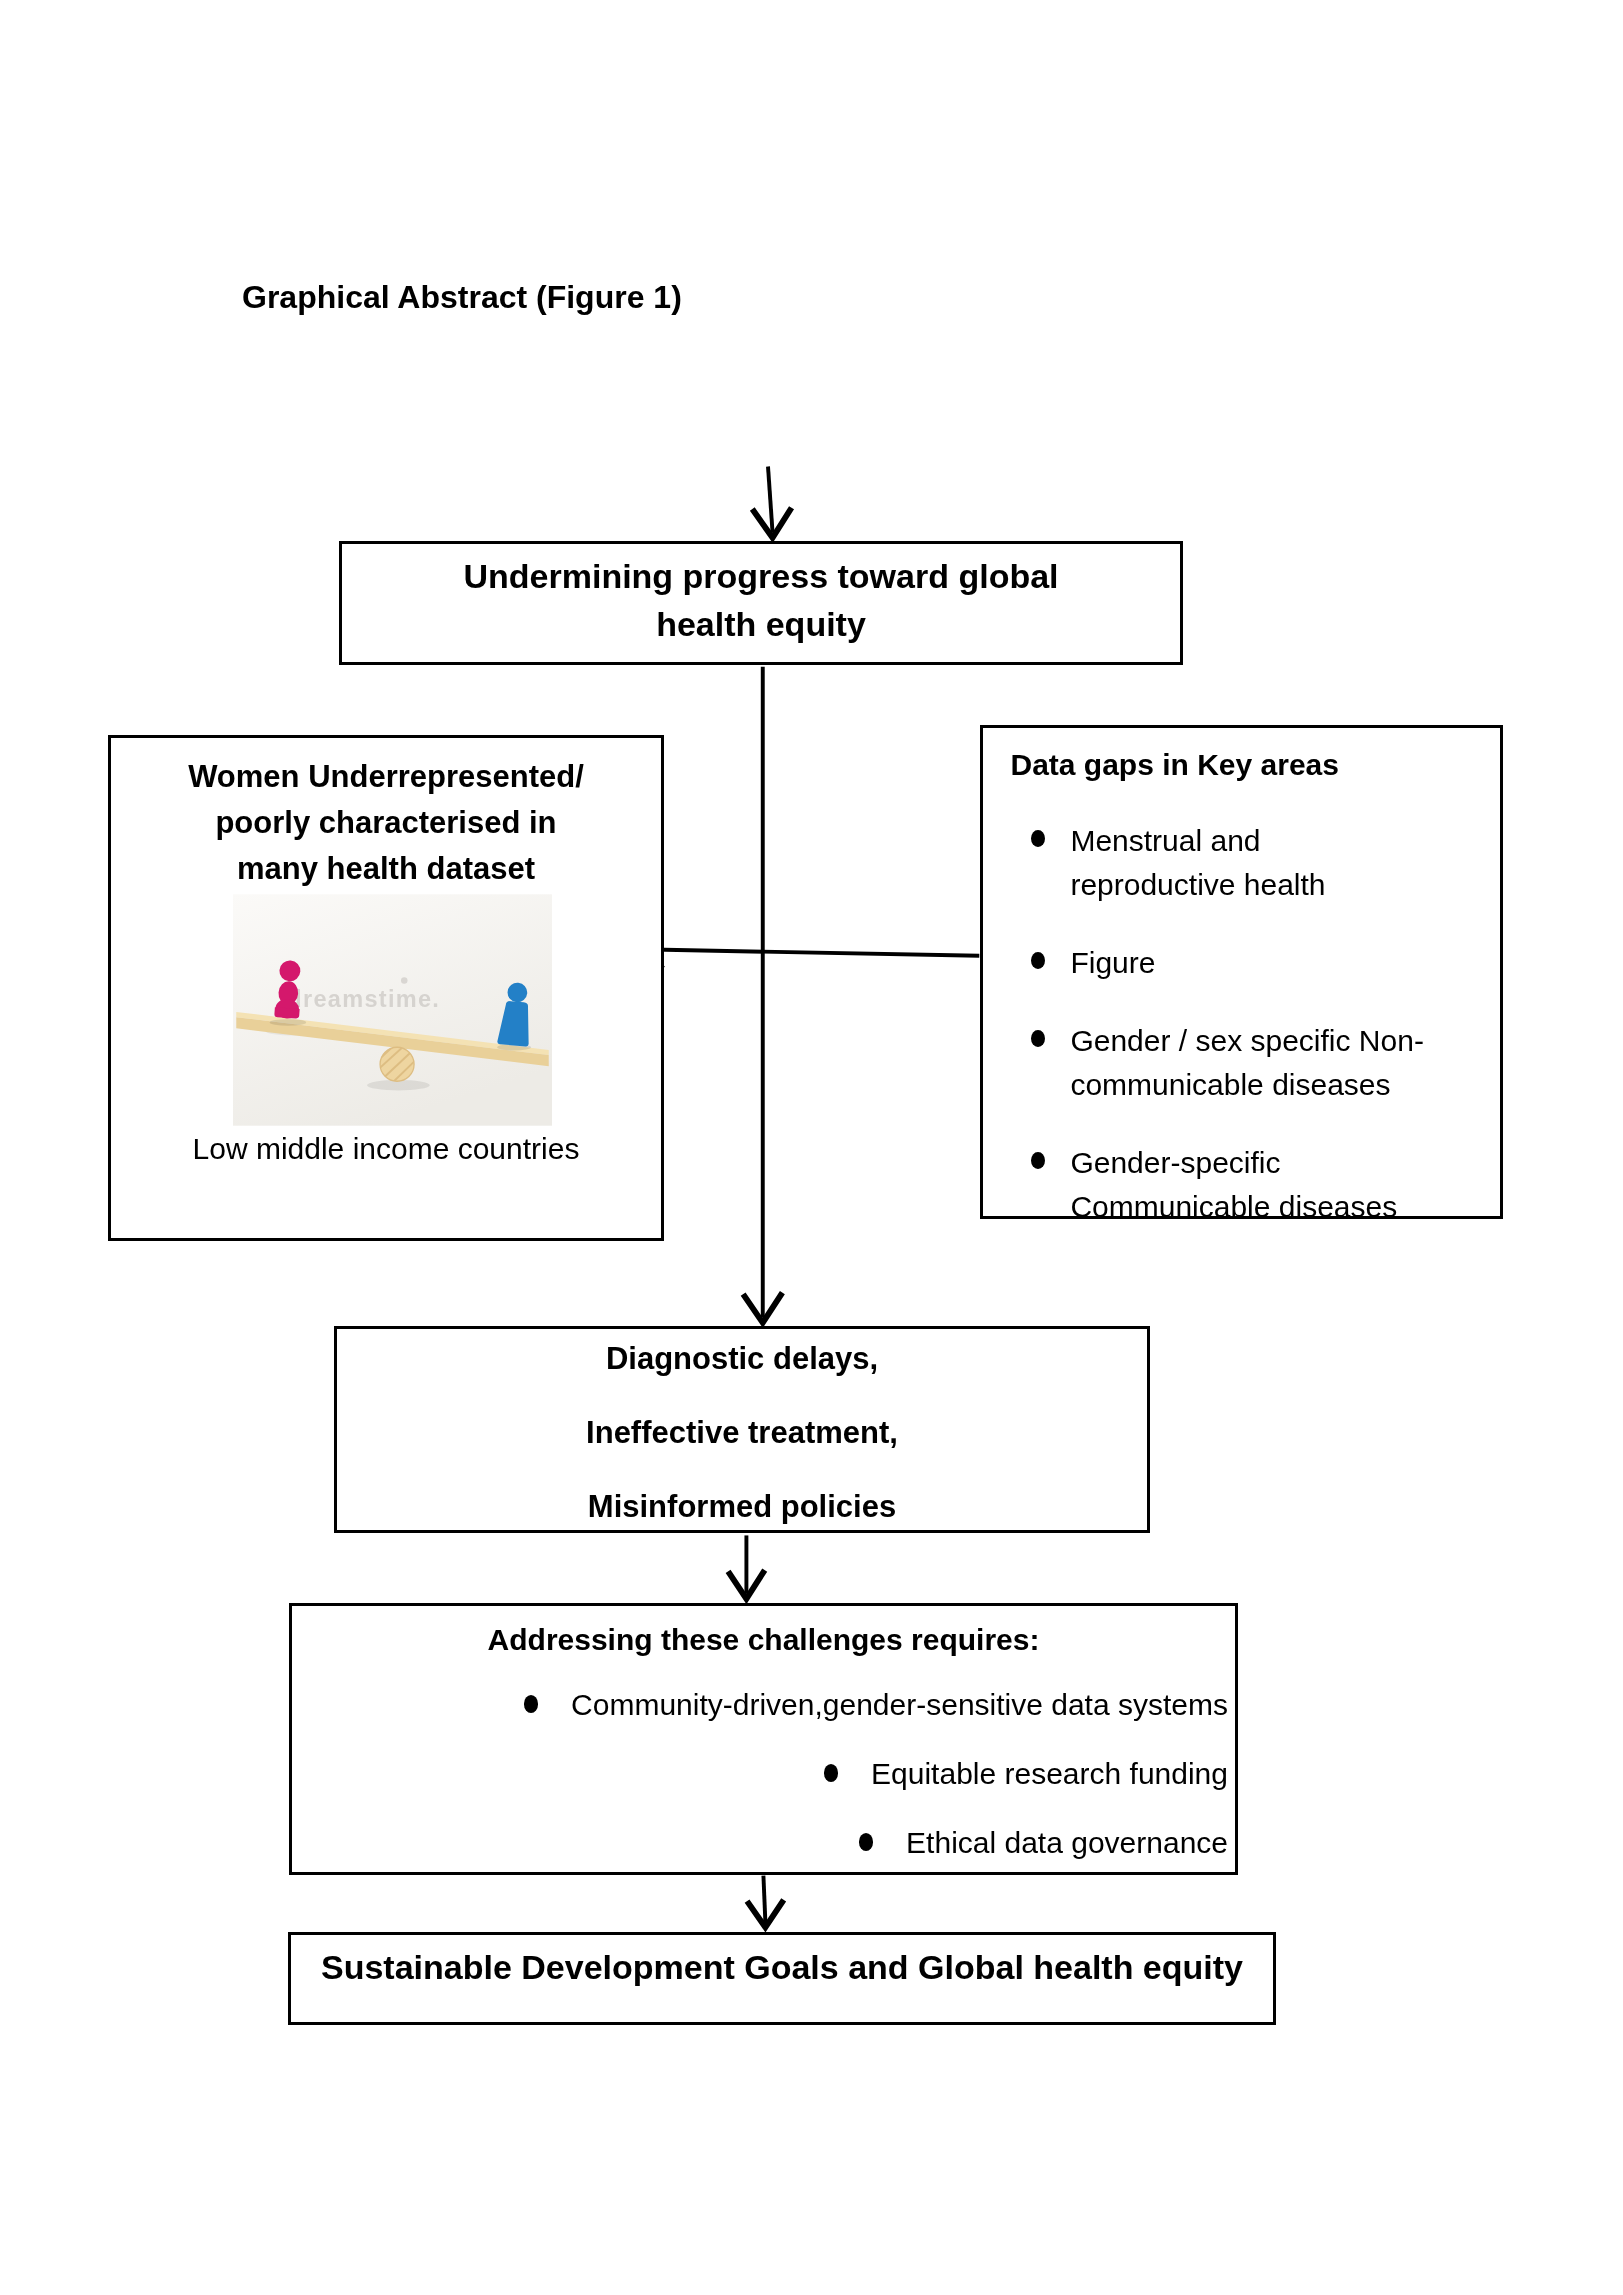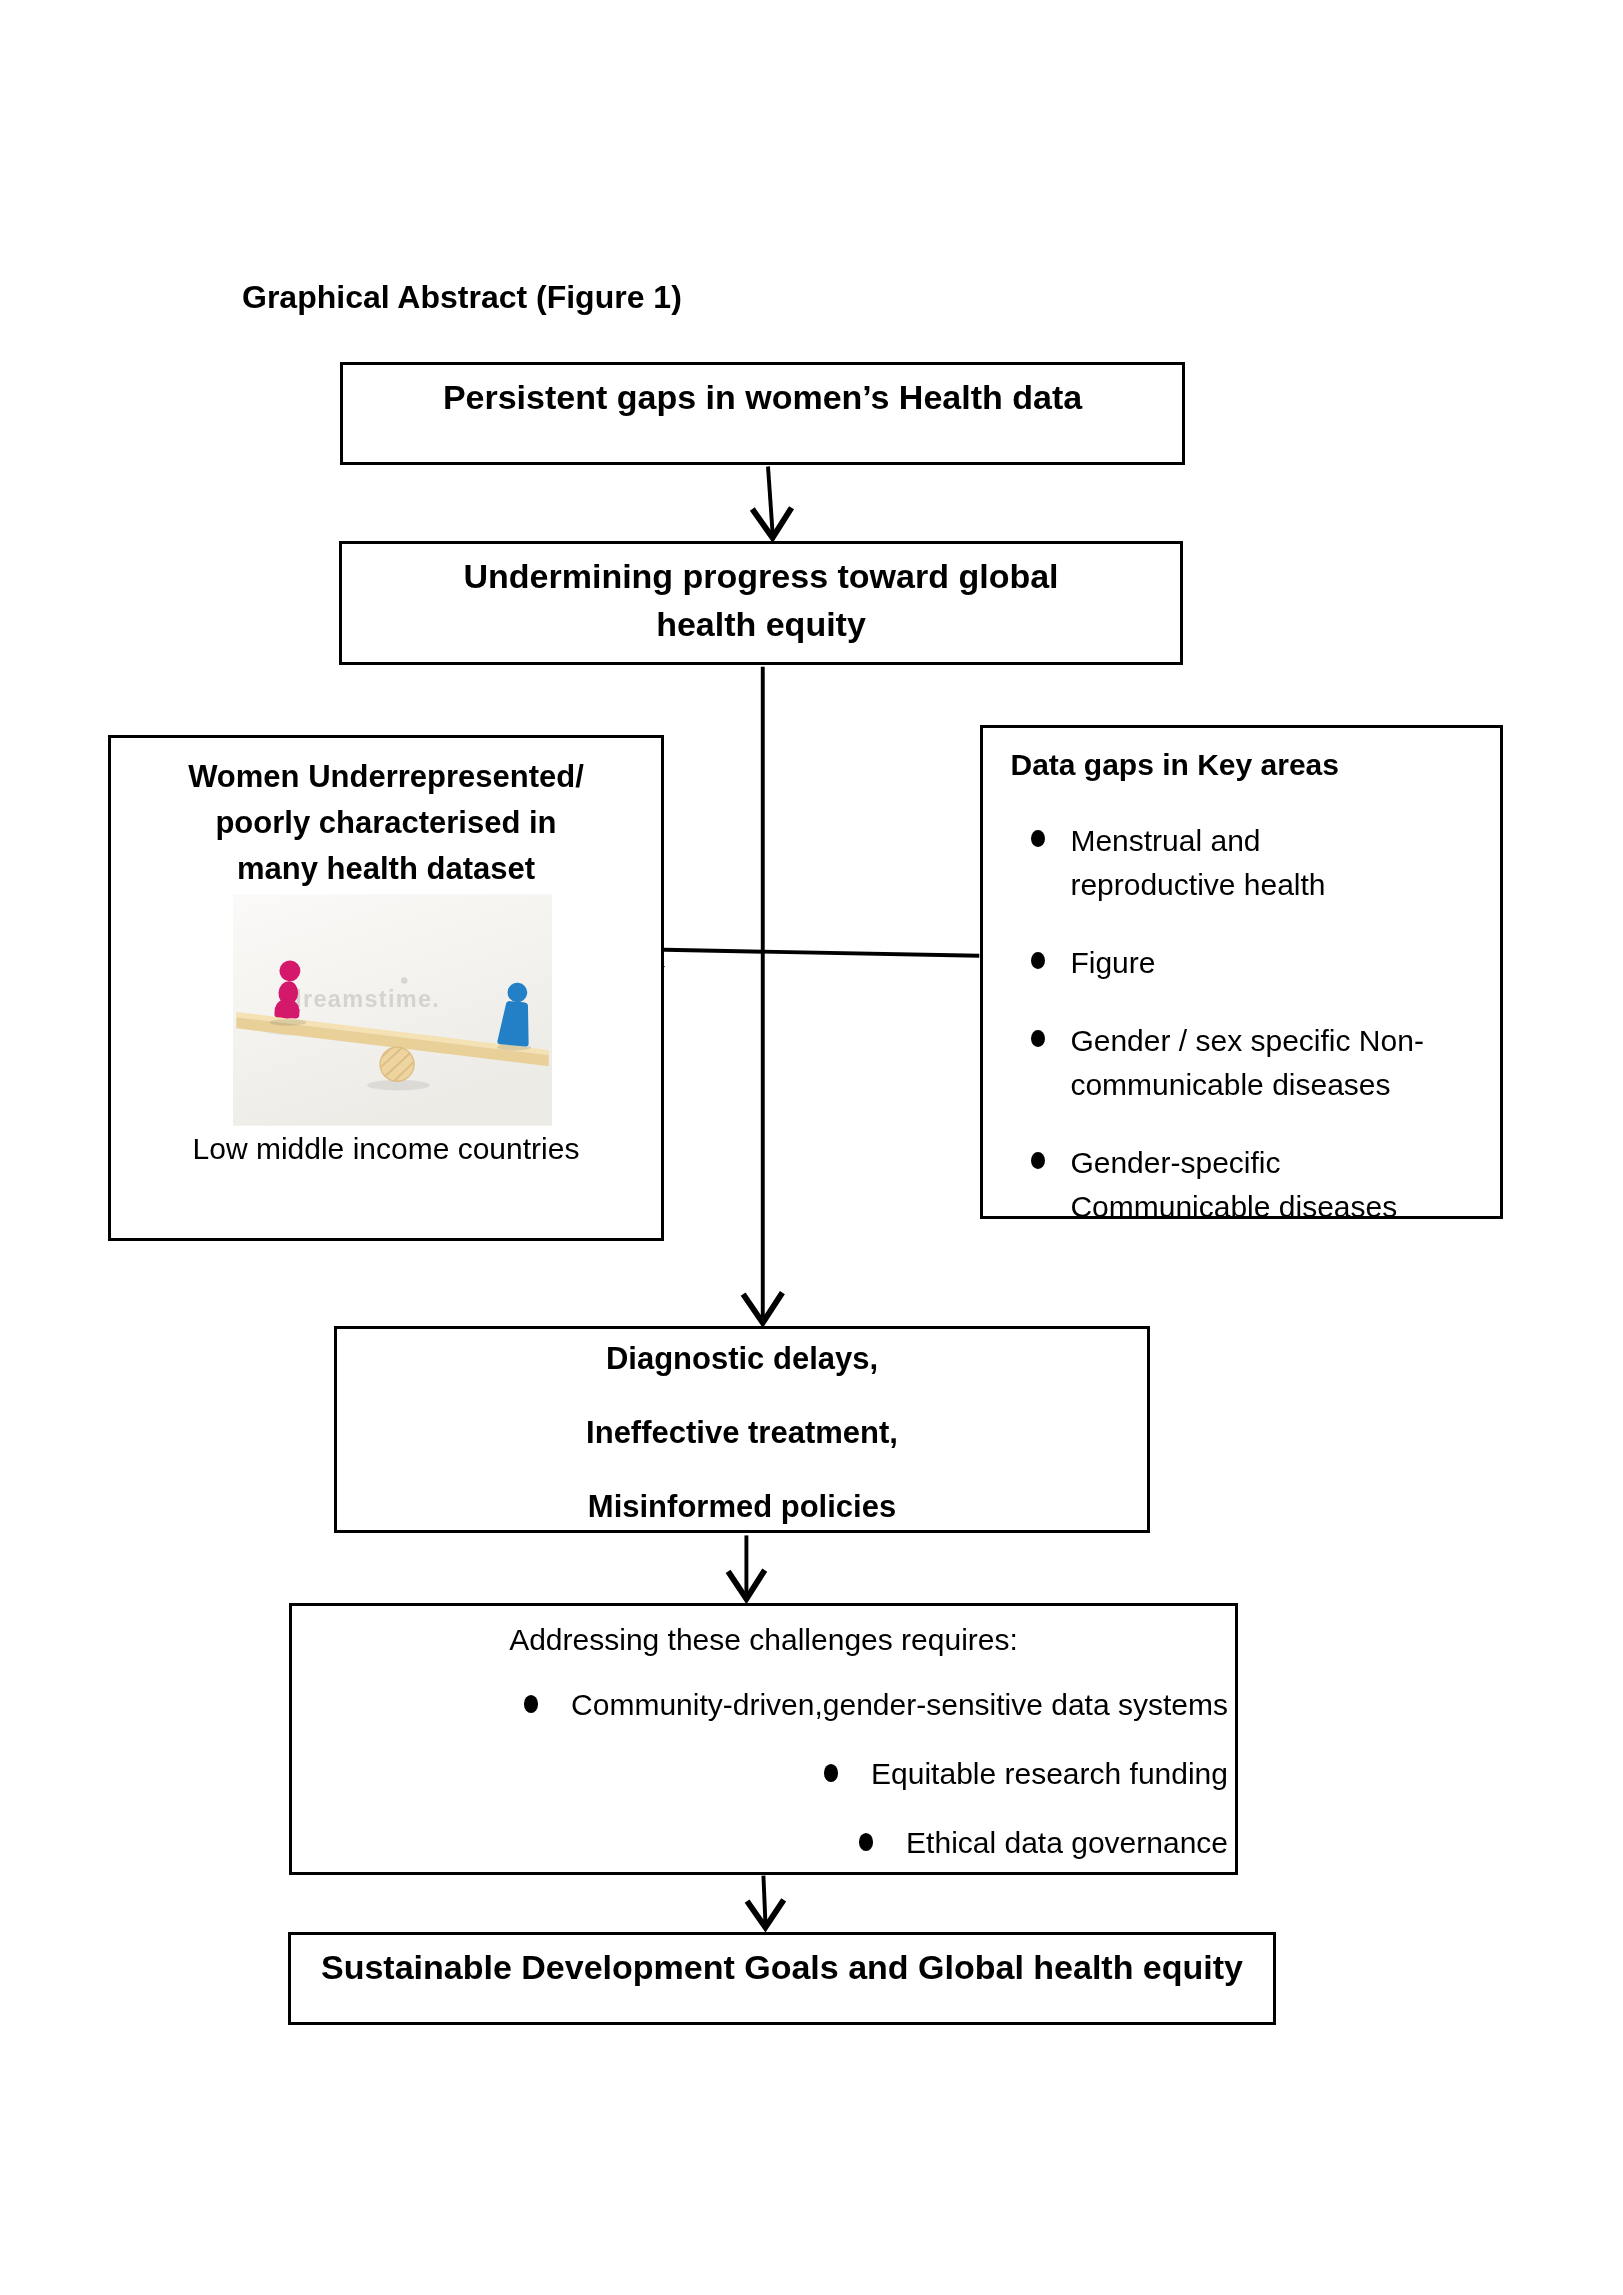--- a/index.html
+++ b/index.html
@@ -36,21 +36,21 @@
   .box-right .blist li { font-size:30px; line-height:44px; }
   .dot {
     display:inline-block; flex:none;
     width:14.4px; height:17.7px; border-radius:50%;
     background:#000; margin-top:11px; margin-right:25px;
   }
   .box-impact { left:334px;  top:1326px; width:816px; height:207px; }
   .box-impact .lines { margin-top:10.5px; text-align:center; font-size:31px; font-weight:bold; }
   .box-impact .lines div { line-height:37px; margin-bottom:37px; }
   .box-solutions { left:289px; top:1603px; width:949px; height:272px; }
-  .box-solutions .stitle { margin:17px 0 0; text-align:center; font-size:30px; font-weight:normal; }
+  .box-solutions .stitle { margin:17px 0 0; text-align:center; font-size:30px; font-weight:bold; }
   .box-solutions .blist { margin-top:29px; padding-left:89px; }
   .box-solutions .blist li { font-size:30px; line-height:38px; margin-bottom:31px;justify-content:flex-end; }
   .box-solutions .dot { margin-top:9.2px; margin-right:33px; }
   .box-outcome { left:288px; top:1932px; width:988px; height:93px; }
   .box-outcome .t { margin-top:13px; text-align:center; font-size:34px; font-weight:bold; }
 </style>
 </head>
 <body>
 
 <div class="page">
@@ -73,23 +73,20 @@
     <g stroke="#000" fill="none">
       <line x1="1141" y1="2347" x2="1141" y2="2436" stroke-width="6"></line>
       <polyline points="1113,2402 1141,2444 1169,2400" stroke-width="9"></polyline>
     </g>
     <g stroke="#000" fill="none">
       <line x1="1167" y1="2867" x2="1170" y2="2938" stroke-width="6"></line>
       <polyline points="1142,2906 1170,2946 1198,2904" stroke-width="9"></polyline>
     </g>
   </svg>
 
-  <div class="box box-top">
-    <div class="t">Persistent gaps in women’s Health data</div>
-  </div>
 
   <div class="box box-under">
     <div class="lines">
       <div>Undermining progress toward global</div>
       <div>health equity</div>
     </div>
   </div>
 
   <div class="box box-left">
     <div class="left-title">

